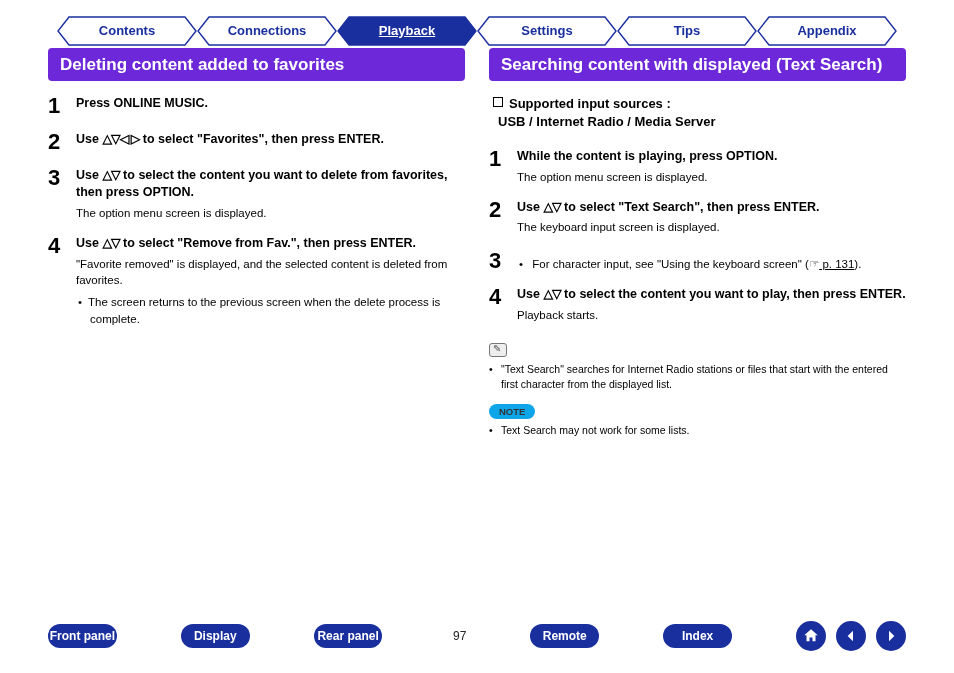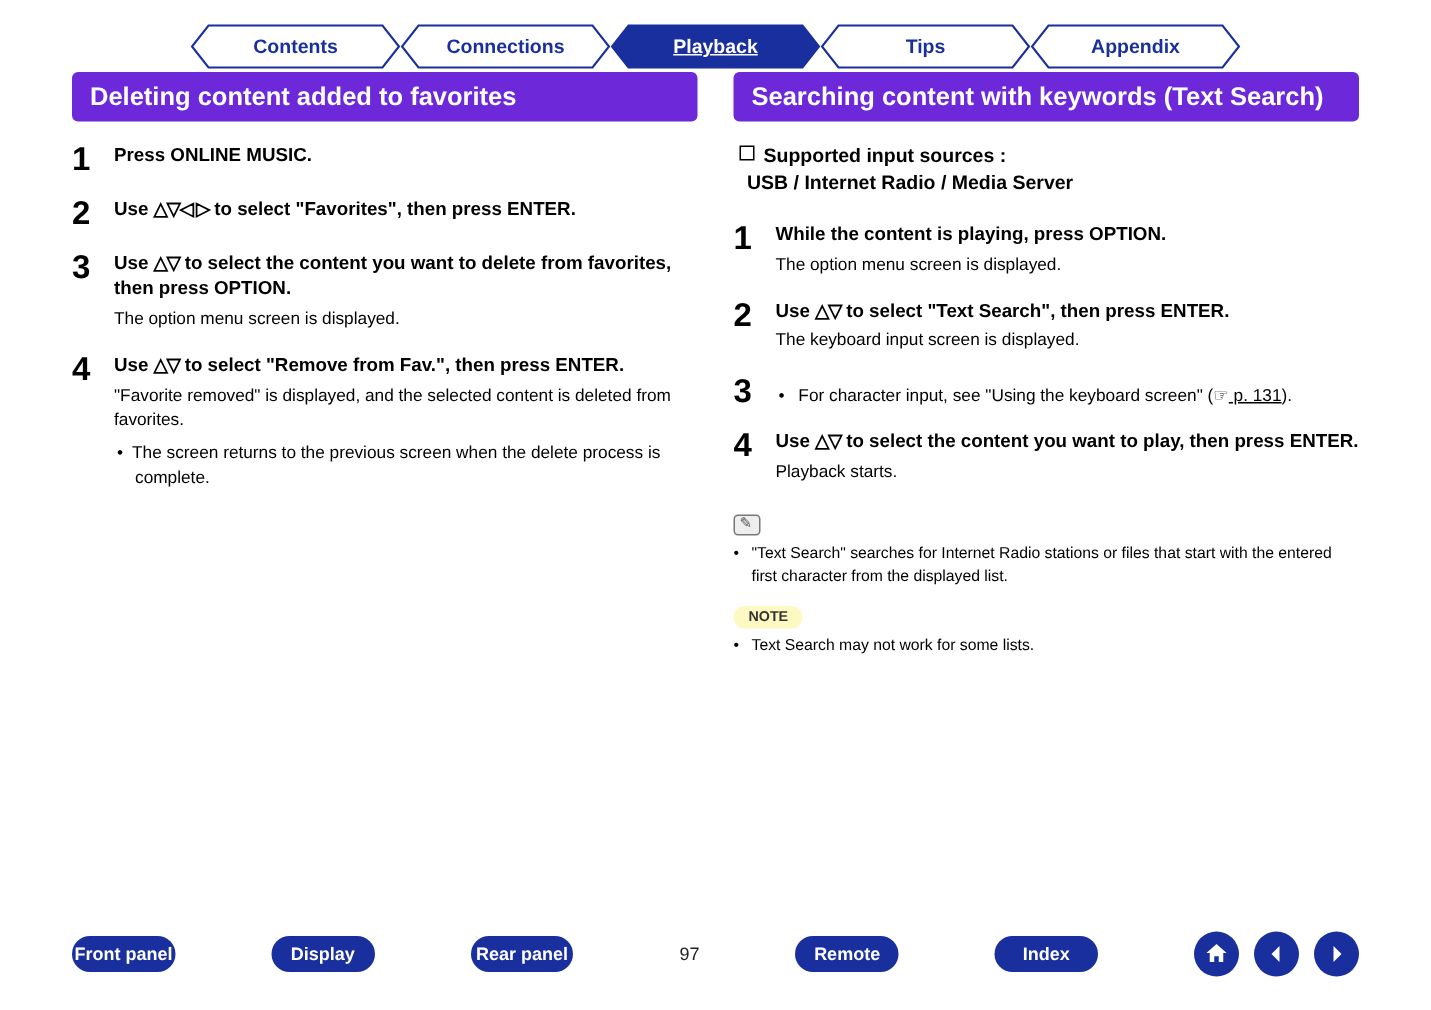--- a/index.html
+++ b/index.html
@@ -127,21 +127,21 @@
     line-height: 1.4;
     margin-bottom: 6px;
   }
   .bullet-note::before {
     content: "•";
     position: absolute; left: 0;
   }
 
   .note-pill {
     display: inline-block;
-    background: #fef9c3;
+    background: #0ea5e9;
     border-radius: 9px;
     font-size: 9.5px;
     font-weight: bold;
     padding: 2px 10px;
     margin: 6px 0 4px;
     color: #333;
   }
 
   .link { text-decoration: underline; cursor: pointer; }
 
@@ -213,20 +213,26 @@
   <div class="tab active">
     <svg viewBox="0 0 140 30" preserveAspectRatio="none">
         <path d="M12 1 H128 L139 15 L128 29 H12 L1 15 Z" fill="#1a2f9e" stroke="#1a2f9e" stroke-width="1.4"></path>
       </svg>
     <span>Playback</span>
   </div>
   <div class="tab">
     <svg viewBox="0 0 140 30" preserveAspectRatio="none">
         <path d="M12 1 H128 L139 15 L128 29 H12 L1 15 Z" fill="#fff" stroke="#1a2f9e" stroke-width="1.4"></path>
       </svg>
+    <span>Settings</span>
+  </div>
+  <div class="tab">
+    <svg viewBox="0 0 140 30" preserveAspectRatio="none">
+        <path d="M12 1 H128 L139 15 L128 29 H12 L1 15 Z" fill="#fff" stroke="#1a2f9e" stroke-width="1.4"></path>
+      </svg>
     <span>Tips</span>
   </div>
   <div class="tab">
     <svg viewBox="0 0 140 30" preserveAspectRatio="none">
         <path d="M12 1 H128 L139 15 L128 29 H12 L1 15 Z" fill="#fff" stroke="#1a2f9e" stroke-width="1.4"></path>
       </svg>
     <span>Appendix</span>
   </div>
 </div>
 
@@ -269,21 +275,21 @@
         </div>
         <div class="step-sub">"Favorite removed" is displayed, and the selected content is deleted from favorites.</div>
         <ul>
             <li>The screen returns to the previous screen when the delete process is complete.</li>
           </ul>
       </div>
     </div>
   </div>
 
   <div class="col">
-    <div class="section-title">Searching content with keywords (Text Search)</div>
+    <div class="section-title">Searching content with displayed (Text Search)</div>
 
     <div class="subhead">
       <span class="box"></span><span>Supported input sources :</span><br>
       <span style="margin-left:5px;">USB / Internet Radio / Media Server</span>
     </div>
 
     <div class="step">
       <div class="step-num">1</div>
       <div class="step-body">
         <div class="step-main">While the content is playing, press OPTION.</div>

